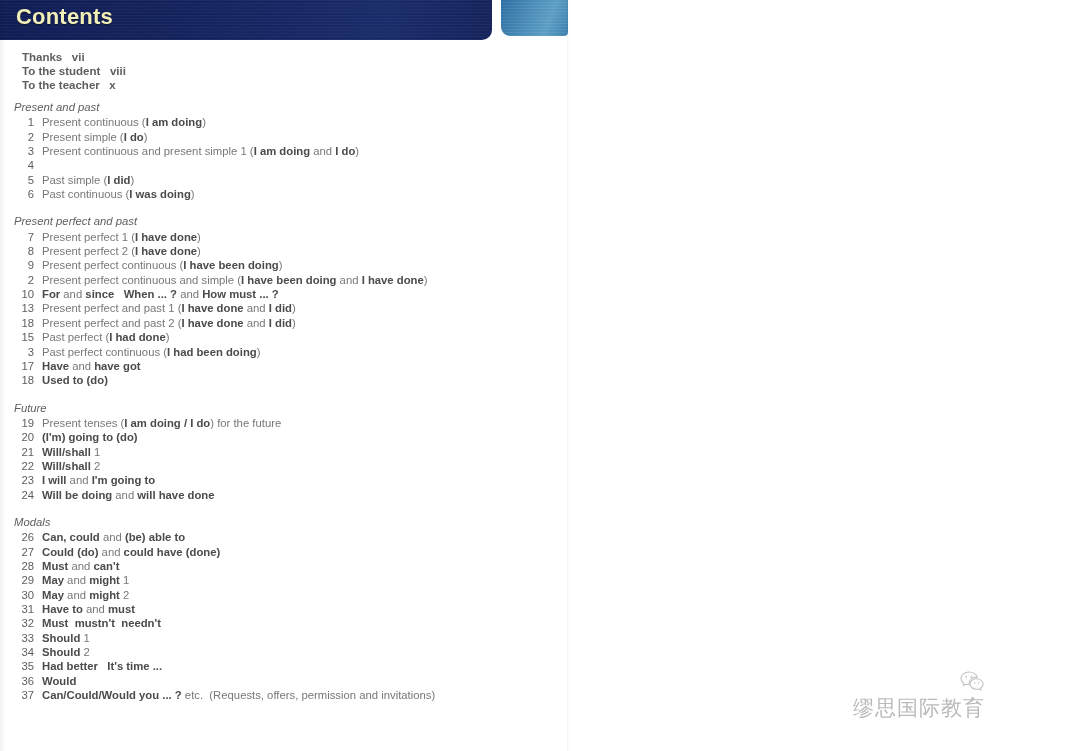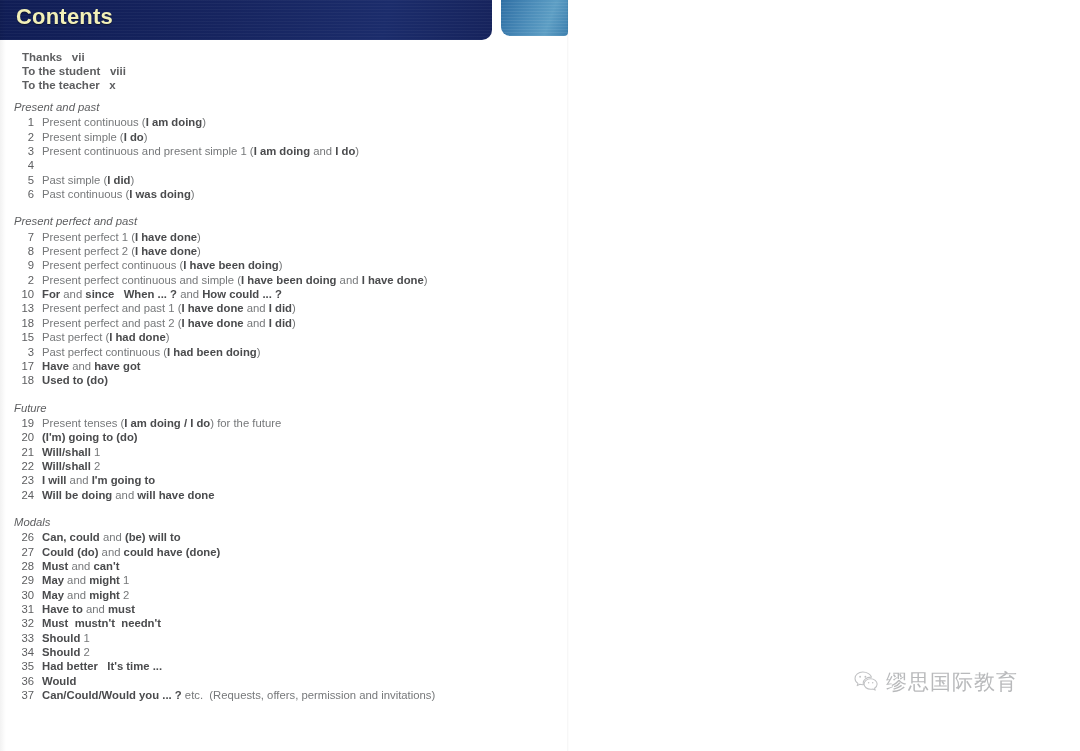--- a/index.html
+++ b/index.html
@@ -152,25 +152,25 @@
     font-weight: 700;
     margin-top: 28px;
   }
 
   
   .watermark {
     position: absolute;
     left: 853px;
     top: 668px;
     display: flex;
-    align-items: flex-start;
-    gap: 7px;
+    align-items: flex-end;
     opacity: 0.62;
     pointer-events: none;
     user-select: none;
+    flex-direction: column;
   }
   .wechat-icon {
     width: 26px;
     height: 26px;
     position: relative;
     flex: 0 0 26px;
   }
   .watermark-text {
     font-family: "DejaVu Sans", sans-serif;
     font-size: 21px;
@@ -246,21 +246,21 @@
           <div class="entry">
             <span class="entry-num">9</span>
             <span class="entry-text">Present perfect continuous (<b>I have been doing</b>)</span>
           </div>
           <div class="entry">
             <span class="entry-num">2</span>
             <span class="entry-text">Present perfect continuous and simple (<b>I have been doing</b> and <b>I have done</b>)</span>
           </div>
           <div class="entry">
             <span class="entry-num">10</span>
-            <span class="entry-text"><b>For</b> and <b>since</b>&nbsp;&nbsp;&nbsp;<b>When ... ?</b> and <b>How could ... ?</b></span>
+            <span class="entry-text"><b>For</b> and <b>since</b>&nbsp;&nbsp;&nbsp;<b>When ... ?</b> and <b>How must ... ?</b></span>
           </div>
           <div class="entry">
             <span class="entry-num">13</span>
             <span class="entry-text">Present perfect and past 1 (<b>I have done</b> and <b>I did</b>)</span>
           </div>
           <div class="entry">
             <span class="entry-num">18</span>
             <span class="entry-text">Present perfect and past 2 (<b>I have done</b> and <b>I did</b>)</span>
           </div>
           <div class="entry">
@@ -304,21 +304,21 @@
           </div>
           <div class="entry">
             <span class="entry-num">24</span>
             <span class="entry-text"><b>Will be doing</b> and <b>will have done</b></span>
           </div>
         </div>
         <div class="group">
           <div class="group-title">Modals</div>
           <div class="entry">
             <span class="entry-num">26</span>
-            <span class="entry-text"><b>Can, could</b> and <b>(be) will to</b></span>
+            <span class="entry-text"><b>Can, could</b> and <b>(be) able to</b></span>
           </div>
           <div class="entry">
             <span class="entry-num">27</span>
             <span class="entry-text"><b>Could (do)</b> and <b>could have (done)</b></span>
           </div>
           <div class="entry">
             <span class="entry-num">28</span>
             <span class="entry-text"><b>Must</b> and <b>can't</b></span>
           </div>
           <div class="entry">

